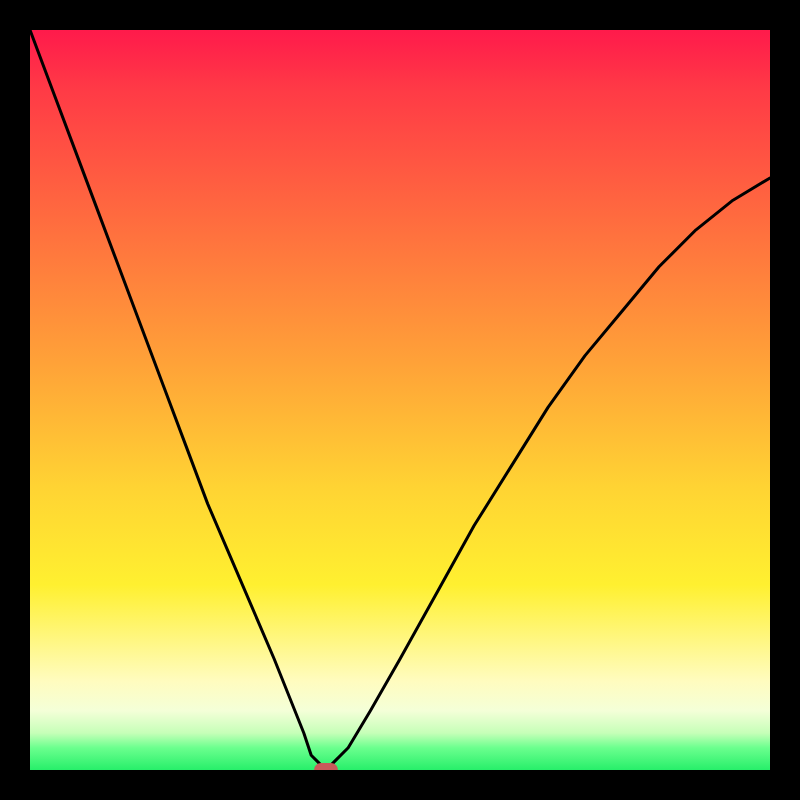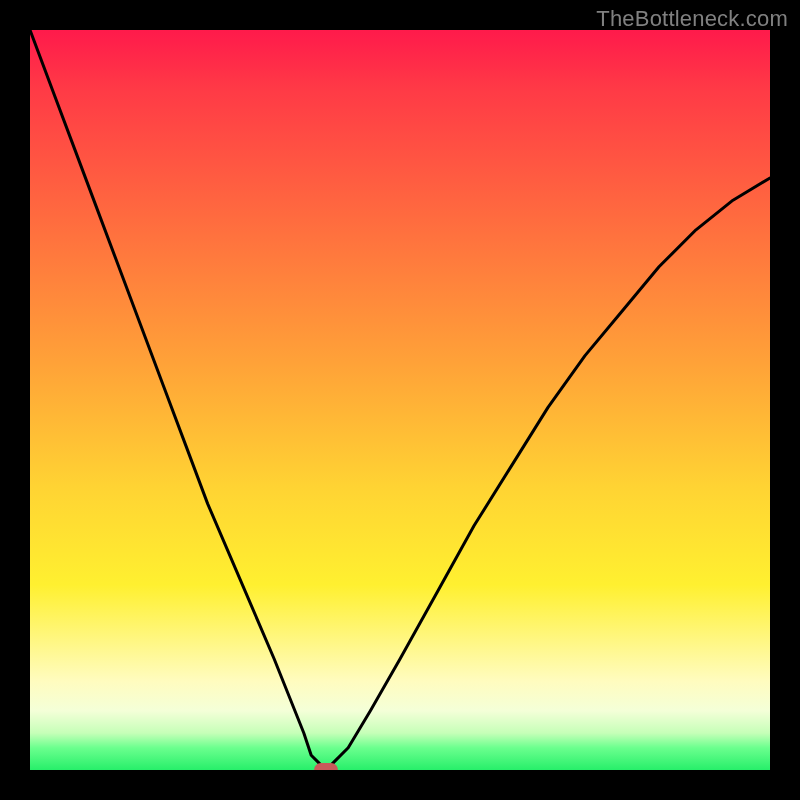--- a/index.html
+++ b/index.html
@@ -73,21 +73,20 @@
     font-size: 22px;
     font-weight: 400;
     letter-spacing: 0.2px;
     user-select: none;
   }
 </style>
 </head>
 <body>
 
 <div class="frame">
-  <div class="watermark">TheBottleneck.com</div>
 
   <div class="plot-area">
     <div class="gradient"></div>
 
     <svg class="curve" viewBox="0 0 740 740" preserveAspectRatio="none">
       <path id="curve-path" fill="none" stroke="#000000" stroke-width="3" stroke-linecap="round" stroke-linejoin="round" d="M0.0 0.0 L22.2 59.2 L44.4 118.4 L66.6 177.6 L88.8 236.8 L111.0 296.0 L133.2 355.2 L155.4 414.4 L177.6 473.6 L199.8 525.4 L222.0 577.2 L244.2 629.0 L259.0 666.0 L273.8 703.0 L281.2 725.2 L288.6 732.6 L296.0 740.0 L303.4 732.6 L318.2 717.8 L340.4 680.8 L370.0 629.0 L407.0 562.4 L444.0 495.8 L481.0 436.6 L518.0 377.4 L555.0 325.6 L592.0 281.2 L629.0 236.8 L666.0 199.8 L703.0 170.2 L740.0 148.0"></path>
     </svg>
 
     <div id="min-marker" class="marker" style="left: 296px; top: 740px; background: rgb(200, 90, 90);"></div>
   </div>

